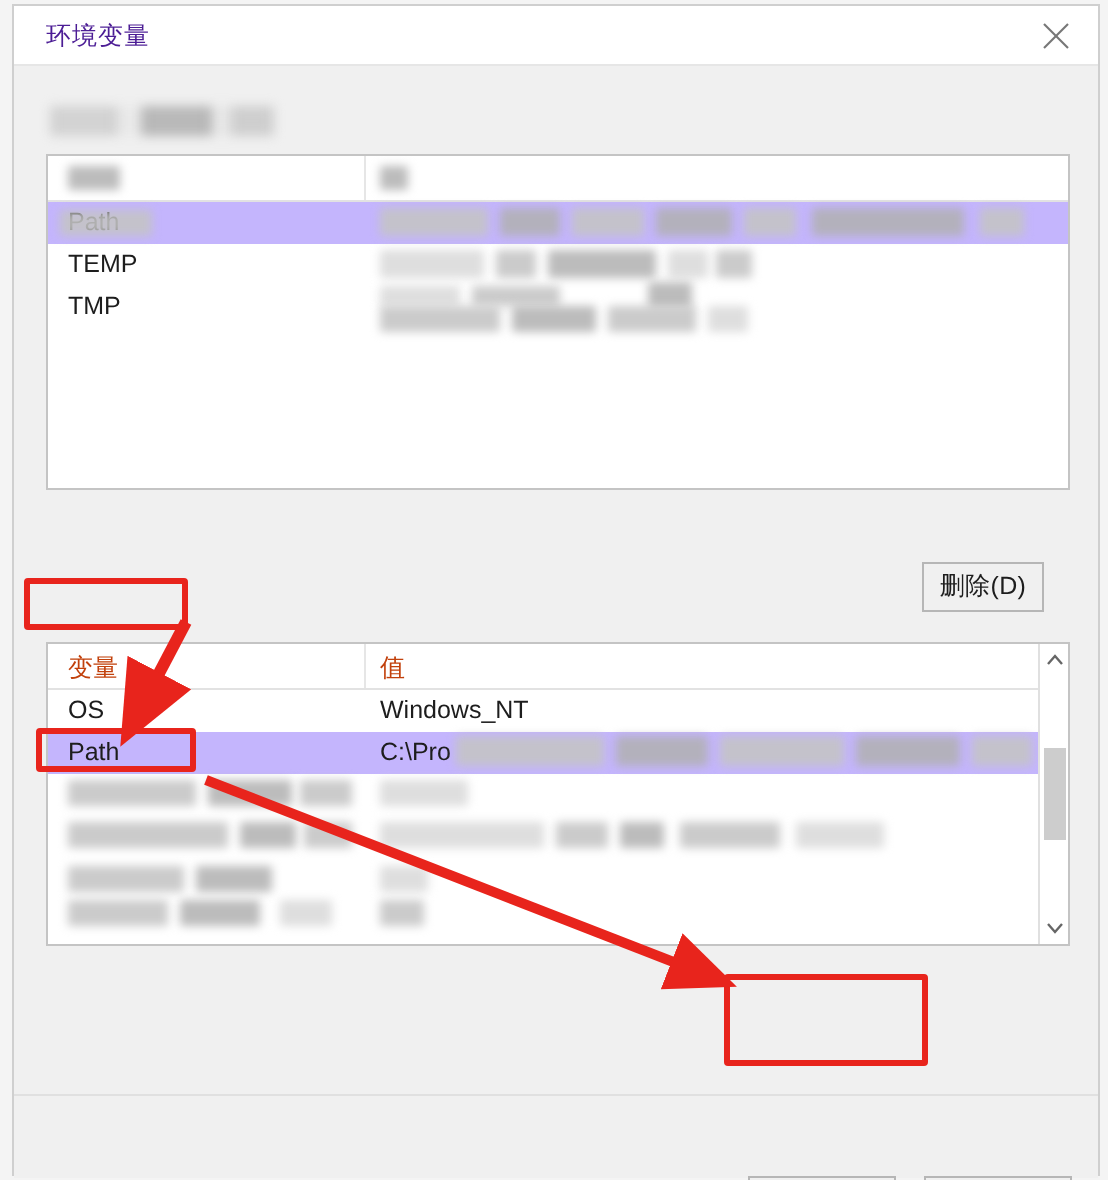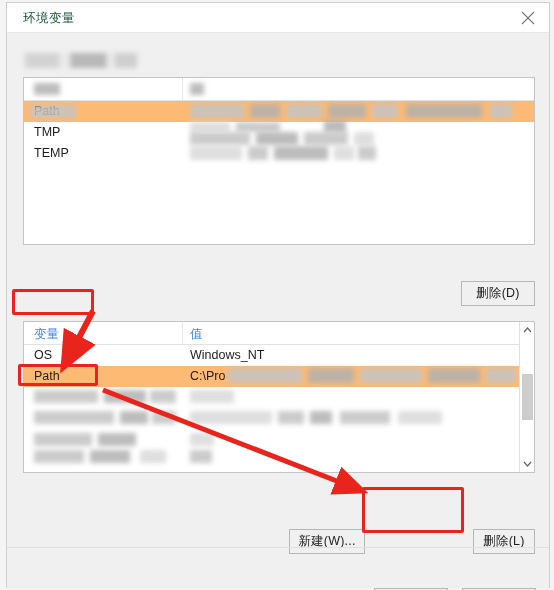--- a/index.html
+++ b/index.html
@@ -42,21 +42,21 @@
     height: 30px;
     background: #ffffff;
     border-bottom: 1px solid #e6e6e6;
     box-sizing: border-box;
   }
   .title-text {
     position: absolute;
     left: 16px;
     top: 7px;
     font-size: 12.5px;
-    color: #14532d;
+    color: #4c1d95;
     letter-spacing: .5px;
   }
   .close-btn {
     position: absolute;
     right: 0px;
     top: 0px;
     width: 42px;
     height: 29px;
     display: flex;
     align-items: center;
@@ -107,38 +107,38 @@
     position: relative;
     height: 23px;
     background: #ffffff;
     border-bottom: 1px solid #e2e2e2;
     box-sizing: border-box;
   }
   .lb-headrow .col {
     position: absolute;
     top: 4px;
     font-size: 12.5px;
-    color: #3b82f6;
+    color: #c2410c;
   }
   .lb-headrow .col.c1 { left: 10px; }
   .lb-headrow .col.c2 { left: 166px; }
   .lb-headrow .divider {
     position: absolute;
     left: 158px; top: 0; bottom: 0;
     width: 1px;
     background: #e6e6e6;
   }
 
   .lb-row {
     position: relative;
     height: 21px;
     font-size: 12.5px;
     color: #1d1d1d;
   }
-  .lb-row.selected { background: #fdba74; }
+  .lb-row.selected { background: #c4b5fd; }
   .lb-row .name {
     position: absolute;
     left: 10px;
     top: 3px;
     white-space: nowrap;
   }
   .lb-row .value {
     position: absolute;
     left: 166px;
     top: 3px;
@@ -199,21 +199,21 @@
     align-items: center;
     justify-content: center;
     font-family: "Liberation Sans", "DejaVu Sans", sans-serif;
     cursor: default;
     letter-spacing: .2px;
   }
 
   
   .btn.t-new  { left: 282px; top: 248px; width: 76px; }
   .btn.t-edit { left: 368px; top: 248px; width: 76px; }
-  .btn.t-del  { left: 454px; top: 248px; width: 74px; }
+  .btn.t-del  { left: 454px; top: 248px; width: 61px; }
 
   
   .btn.s-new  { left: 282px; top: 496px; width: 76px; }
   .btn.s-edit { left: 368px; top: 496px; width: 88px; }
   .btn.s-del  { left: 466px; top: 496px; width: 62px; }
 
   
   .btn.ok     { left: 367px; top: 555px; width: 74px; }
   .btn.cancel { left: 455px; top: 555px; width: 74px; }
 
@@ -290,37 +290,37 @@
           <div class="rb g1" style="left:166px; top:3px; width:54px; height:14px;"></div>
           <div class="rb g2" style="left:226px; top:3px; width:30px; height:14px;"></div>
           <div class="rb g1" style="left:262px; top:3px; width:36px; height:14px;"></div>
           <div class="rb g2" style="left:304px; top:3px; width:38px; height:14px;"></div>
           <div class="rb g1" style="left:348px; top:3px; width:26px; height:14px;"></div>
           <div class="rb g2" style="left:382px; top:3px; width:76px; height:14px;"></div>
           <div class="rb g1" style="left:466px; top:3px; width:22px; height:14px;"></div>
         </div>
 
         <div class="lb-row">
+          <div class="name">TEMP</div>
+          <div class="rb g3" style="left:166px; top:3px; width:52px; height:14px;"></div>
+          <div class="rb g1" style="left:224px; top:3px; width:20px; height:14px;"></div>
+          <div class="rb g2" style="left:250px; top:3px; width:54px; height:14px;"></div>
+          <div class="rb g3" style="left:310px; top:3px; width:20px; height:14px;"></div>
+          <div class="rb g1" style="left:334px; top:3px; width:18px; height:14px;"></div>
+        </div>
+
+        <div class="lb-row">
           <div class="name">TMP</div>
           <div class="rb g3" style="left:166px; top:0px;  width:40px; height:10px;"></div>
           <div class="rb g1" style="left:212px; top:0px;  width:44px; height:10px;"></div>
           <div class="rb g2" style="left:300px; top:-2px; width:22px; height:13px;"></div>
           <div class="rb g1" style="left:166px; top:10px; width:60px; height:13px;"></div>
           <div class="rb g2" style="left:232px; top:10px; width:42px; height:13px;"></div>
           <div class="rb g1" style="left:280px; top:10px; width:44px; height:13px;"></div>
           <div class="rb g3" style="left:330px; top:10px; width:20px; height:13px;"></div>
-        </div>
-
-        <div class="lb-row">
-          <div class="name">TEMP</div>
-          <div class="rb g3" style="left:166px; top:3px; width:52px; height:14px;"></div>
-          <div class="rb g1" style="left:224px; top:3px; width:20px; height:14px;"></div>
-          <div class="rb g2" style="left:250px; top:3px; width:54px; height:14px;"></div>
-          <div class="rb g3" style="left:310px; top:3px; width:20px; height:14px;"></div>
-          <div class="rb g1" style="left:334px; top:3px; width:18px; height:14px;"></div>
         </div>
       </div>
 
       <div class="btn t-del">删除(D)</div>
 
       <div class="section-label">系统变量(S)</div>
 
       <div class="listbox sys">
 
         <div class="lb-headrow">
@@ -384,22 +384,20 @@
           </div>
           <div class="vs-thumb"></div>
           <div class="vs-arrow down">
             <svg width="9" height="6" viewBox="0 0 9 6">
               <polyline points="1,1 4.5,5 8,1" fill="none" stroke="#666" stroke-width="1.2"></polyline>
             </svg>
           </div>
         </div>
       </div>
 
-      <div class="btn s-new">新建(W)...</div>
-      <div class="btn s-del">删除(L)</div>
 
       <div class="footer-rule"></div>
       <div class="btn ok">确定</div>
       <div class="btn cancel">取消</div>
 
     </div>
   </div>
 
   <div class="anno">
     <div class="anno-box label-box"></div>

